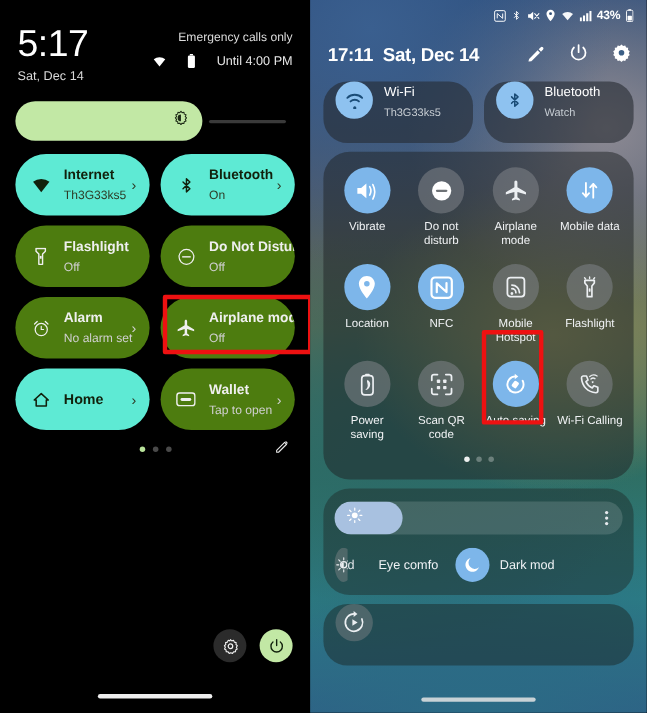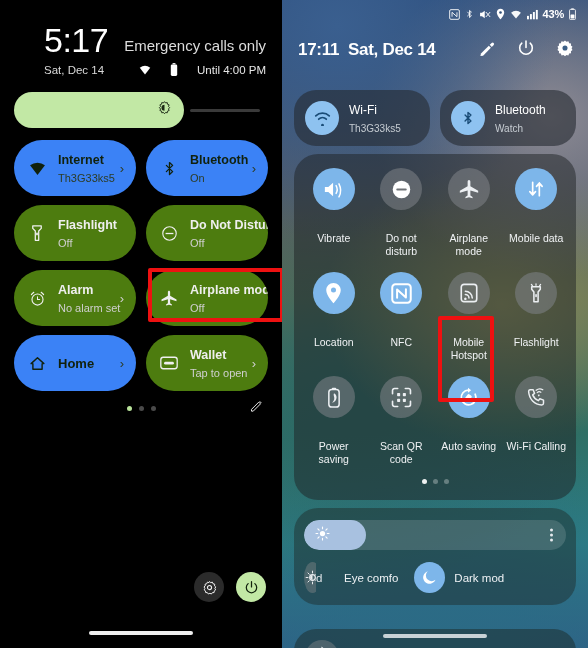--- a/index.html
+++ b/index.html
@@ -14,45 +14,45 @@
   
   .panelA {
     position: relative;
     width: 294px; height: 648px;
     background: #000;
     color: #e8e8e8;
     overflow: hidden;
   }
   .pa-header {
     padding: 22px 16px 0 16px;
-    display: flex; justify-content: space-between; align-items: flex-end; margin-left: 28px;
+    display: flex; justify-content: space-between; align-items: flex-start;
   }
   .pa-clock { font-size: 34px; font-weight: 400; line-height: 36px; letter-spacing: -0.5px; color: #fff; }
   .pa-date { font-size: 11.5px; color: #d9d9d9; margin-top: 6px; }
   .pa-right { text-align: right; padding-top: 6px; }
-  .pa-carrier { font-size: 15px; color: #dcdcdc; }
+  .pa-carrier { font-size: 11px; color: #dcdcdc; }
   .pa-batrow { display:flex; align-items:center; justify-content:flex-end; gap:19px; margin-top: 9px; font-size: 11.5px; color:#e6e6e6; }
   .ic { display:inline-block; line-height:0; }
 
   
   .pa-slider { margin: 16px 14px 0 14px; position: relative; height: 36px; display:flex; align-items:center; }
   .pa-slider-fill {
     height: 36px; width: 170px; border-radius: 18px;
     background: #c2e8a5; position: relative; flex: none;
   }
   .pa-slider-ic { position:absolute; right: 12px; top: 50%; transform: translateY(-50%); }
   .pa-slider-track { height: 3px; background: #3a3a3a; border-radius: 2px; flex: 1; margin-left: 6px; margin-right: 8px; }
 
   .pa-grid { margin: 12px 14px 0 14px; display: grid; grid-template-columns: 1fr 1fr; gap: 9px 10px; }
   .tileA {
     height: 56px; border-radius: 28px; background: #4d7c0f;
     display: flex; align-items: center; padding: 0 12px 0 13px; gap: 11px;
     position: relative; overflow: hidden;
   }
-  .tileA.on { background: #3b82f6; color:#101510; }
+  .tileA.on { background: #5eead4; color:#101510; }
   .tileA .tl-ic { flex: none; width: 20px; display:flex; align-items:center; justify-content:center; }
   .tileA .tl-txt { flex: 1; min-width: 0; }
   .tileA .tl-title { font-size: 12.5px; font-weight: 700; color: #efefef; line-height: 14px; white-space:nowrap; overflow:hidden; text-overflow:ellipsis;}
   .tileA .tl-sub { font-size: 11px; color: #cfcfcf; line-height: 13px; margin-top:2px; white-space:nowrap; overflow:hidden; text-overflow:ellipsis;}
   .tileA.on .tl-title { color: #11210c; }
   .tileA.on .tl-sub { color: #2d3c26; }
   .tileA .chev { flex:none; font-size: 13px; color:#cfcfcf; margin-left:2px; }
   .tileA.on .chev { color:#2d3c26; }
   .tileA.single .tl-title { font-size: 13px; }
 
@@ -87,33 +87,33 @@
   .pb-header {
     display:flex; align-items:center; padding: 4px 14px 0 16px; height: 40px;
   }
   .pb-time { font-size: 17px; font-weight: 700; letter-spacing:-0.3px; }
   .pb-date { font-size: 17px; font-weight: 700; margin-left: 9px; letter-spacing:-0.3px; }
   .pb-hdr-icons { margin-left:auto; display:flex; gap: 21px; align-items:center; }
 
   .pb-top-tiles { display:flex; gap: 10px; padding: 6px 12px 0 12px; }
   .tileB {
     flex:1; height: 56px; border-radius: 22px; background: rgba(36,42,48,0.60);
-    display:flex; align-items:center; gap: 10px; padding: 0 10px 0 11px; min-width:0;margin-top:16px;
+    display:flex; gap: 10px; padding: 0 10px 0 11px; min-width:0;
   }
   .tileB .bi { flex:none; width: 34px; height: 34px; border-radius:50%; background:#8ec2f0; display:flex; align-items:center; justify-content:center; }
   .tileB .btxt { min-width:0; }
   .tileB .bt { font-size: 12px; line-height: 14px; color:#fff; white-space:nowrap; overflow:hidden; text-overflow:ellipsis; }
   .tileB .bs { font-size: 10px; line-height: 12px; color:#c6ccd2; margin-top:2px; white-space:nowrap; overflow:hidden; text-overflow:ellipsis;}
 
   .pb-quick {
     margin: 8px 12px 0 12px; border-radius: 24px; background: rgba(30,34,36,0.50);
     padding: 12px 6px 16px 6px; position: relative;
   }
   .qgrid { display:grid; grid-template-columns: repeat(4, 1fr); row-gap: 10px; }
-  .qcell { display:flex; flex-direction:column; align-items:center; gap: 22px; padding: 2px 2px; }
+  .qcell { display:flex; flex-direction:column; align-items:center; gap: 6px; padding: 2px 2px; }
   .qcirc { width: 42px; height: 42px; border-radius:50%; background: rgba(128,132,136,0.55); display:flex; align-items:center; justify-content:center; }
   .qcirc.on { background:#7db6ea; }
   .qlabel { font-size: 10.5px; line-height: 13px; text-align:center; color:#f0f2f4; max-width: 62px; }
   .qdots { display:flex; justify-content:center; gap:6px; margin-top: 11px; }
   .qdot { width:5px; height:5px; border-radius:50%; background: rgba(255,255,255,0.30); }
   .qdot.active { background: rgba(255,255,255,0.92); }
 
   .pb-bright-card {
     margin: 8px 12px 0 12px; border-radius: 24px; background: rgba(30,42,40,0.46);
     padding: 12px 10px 12px 10px;

